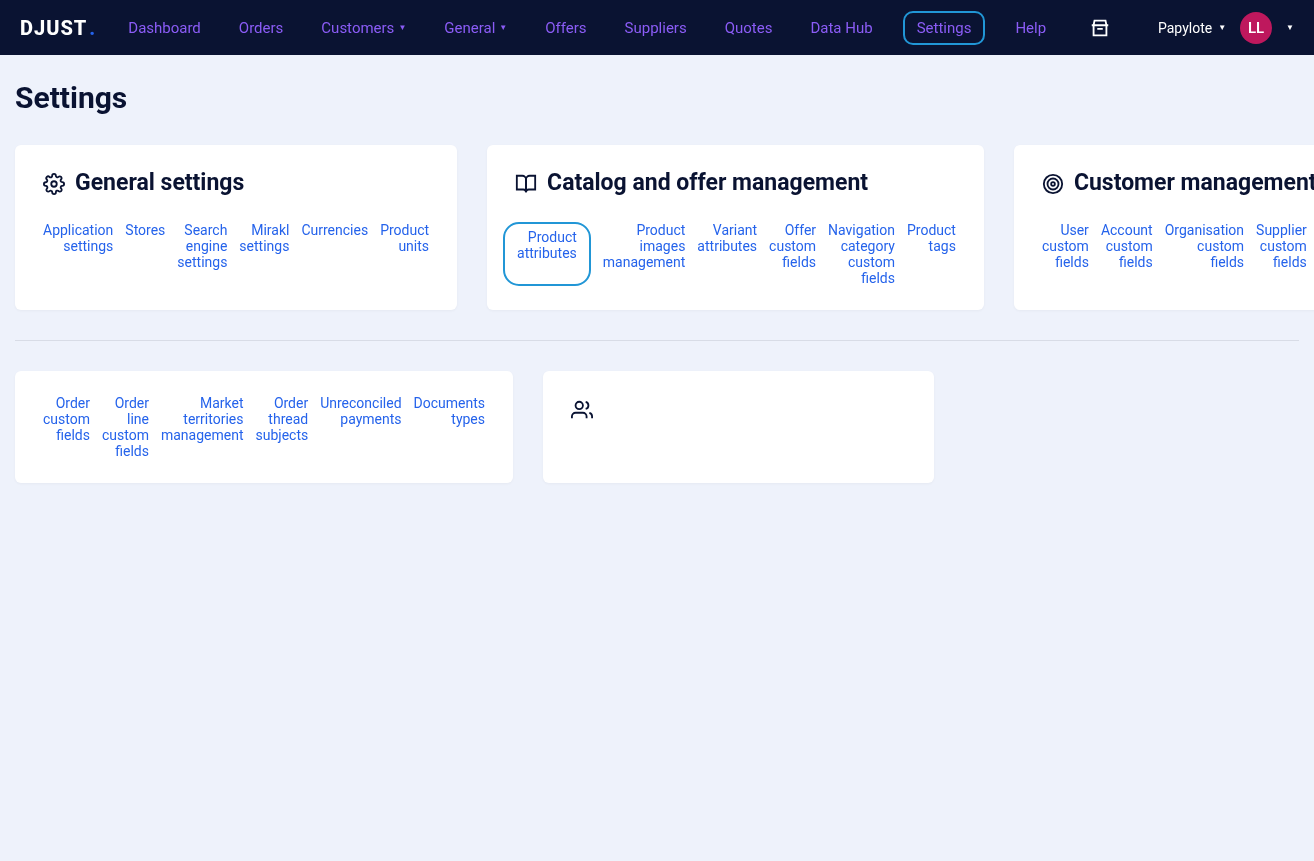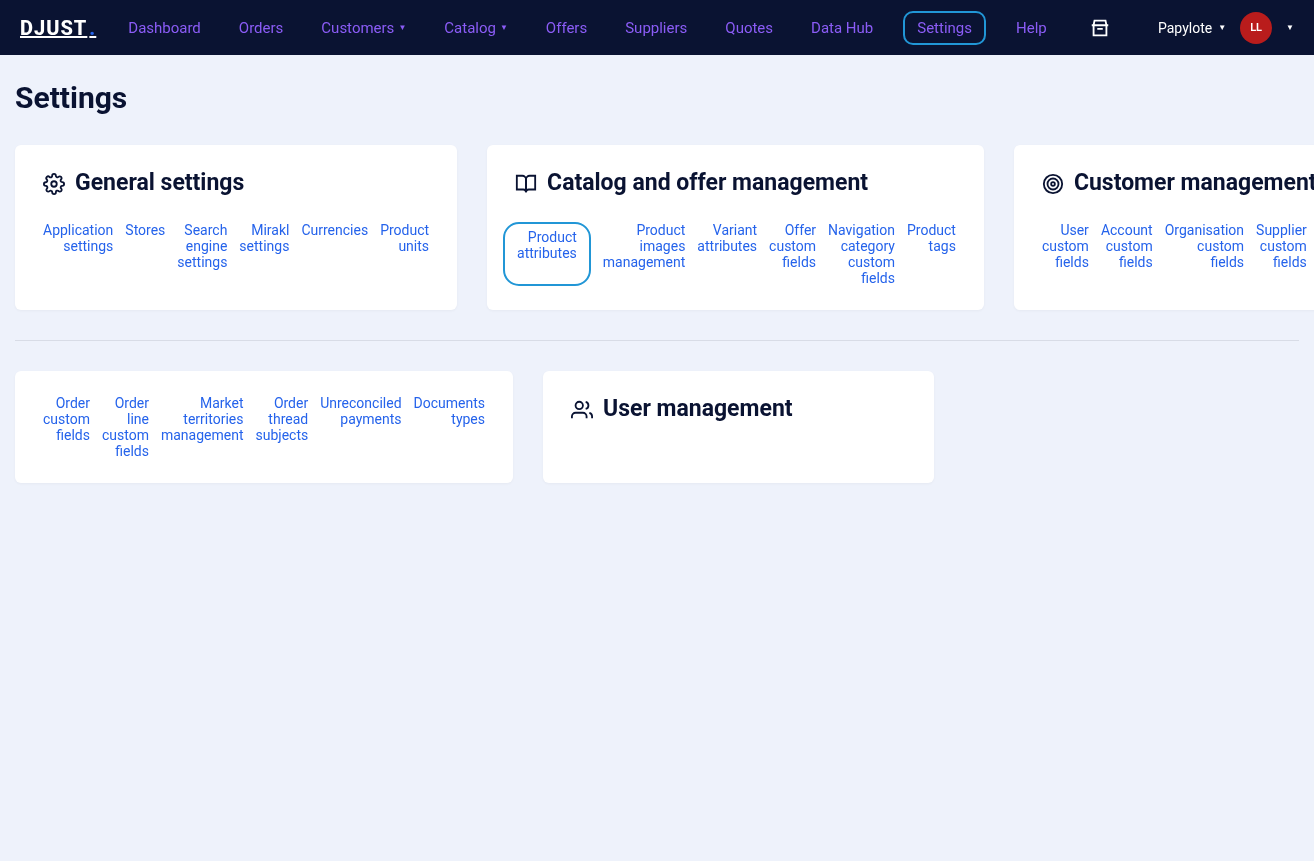--- a/index.html
+++ b/index.html
@@ -29,21 +29,20 @@
       gap: 24px;
     }
 
     .logo {
       font-size: 20px;
       font-weight: 800;
       color: white;
       letter-spacing: 1px;
       display: flex;
       align-items: flex-start;
-      text-decoration: underline;
     }
 
     .logo-dot {
       color: #2563eb;
       margin-left: 2px;
     }
 
     .nav-items {
       display: flex;
       align-items: center;
@@ -90,26 +89,26 @@
       align-items: center;
       gap: 6px;
       cursor: pointer;
       margin-left: 33px;
     }
 
     .avatar-circle {
       width: 32px;
       height: 32px;
       border-radius: 50%;
-      background-color: #b91c1c;
+      background-color: #be185d;
       color: white;
       display: flex;
       align-items: center;
       justify-content: center;
-      font-size: 11px;
+      font-size: 15px;
       font-weight: 600;
       cursor: pointer;
     }
 
     .user-chevron {
       color: white;
       font-size: 8px;
       cursor: pointer;
     }
 
@@ -200,21 +199,21 @@
         <span>Dashboard</span>
       </div>
       <div class="nav-item">
         <span>Orders</span>
       </div>
       <div class="nav-item">
         <span>Customers</span>
         <span class="nav-chevron">▼</span>
       </div>
       <div class="nav-item">
-        <span>Catalog</span>
+        <span>General</span>
         <span class="nav-chevron">▼</span>
       </div>
       <div class="nav-item">
         <span>Offers</span>
       </div>
       <div class="nav-item">
         <span>Suppliers</span>
       </div>
       <div class="nav-item">
         <span>Quotes</span>
@@ -321,19 +320,18 @@
     </div>
 
     <div class="card">
       <div class="card-header">
         <svg class="card-icon" viewBox="0 0 24 24" fill="none" stroke="#0a1332" stroke-width="2">
           <path d="M17 21v-2a4 4 0 0 0-4-4H5a4 4 0 0 0-4 4v2"></path>
           <circle cx="9" cy="7" r="4"></circle>
           <path d="M23 21v-2a4 4 0 0 0-3-3.87"></path>
           <path d="M16 3.13a4 4 0 0 1 0 7.75"></path>
         </svg>
-        <h2 class="card-title">User management</h2>
       </div>
     </div>
 
     <div style="flex:1"></div>
   </div>
 </div>
 
 </body></html>

